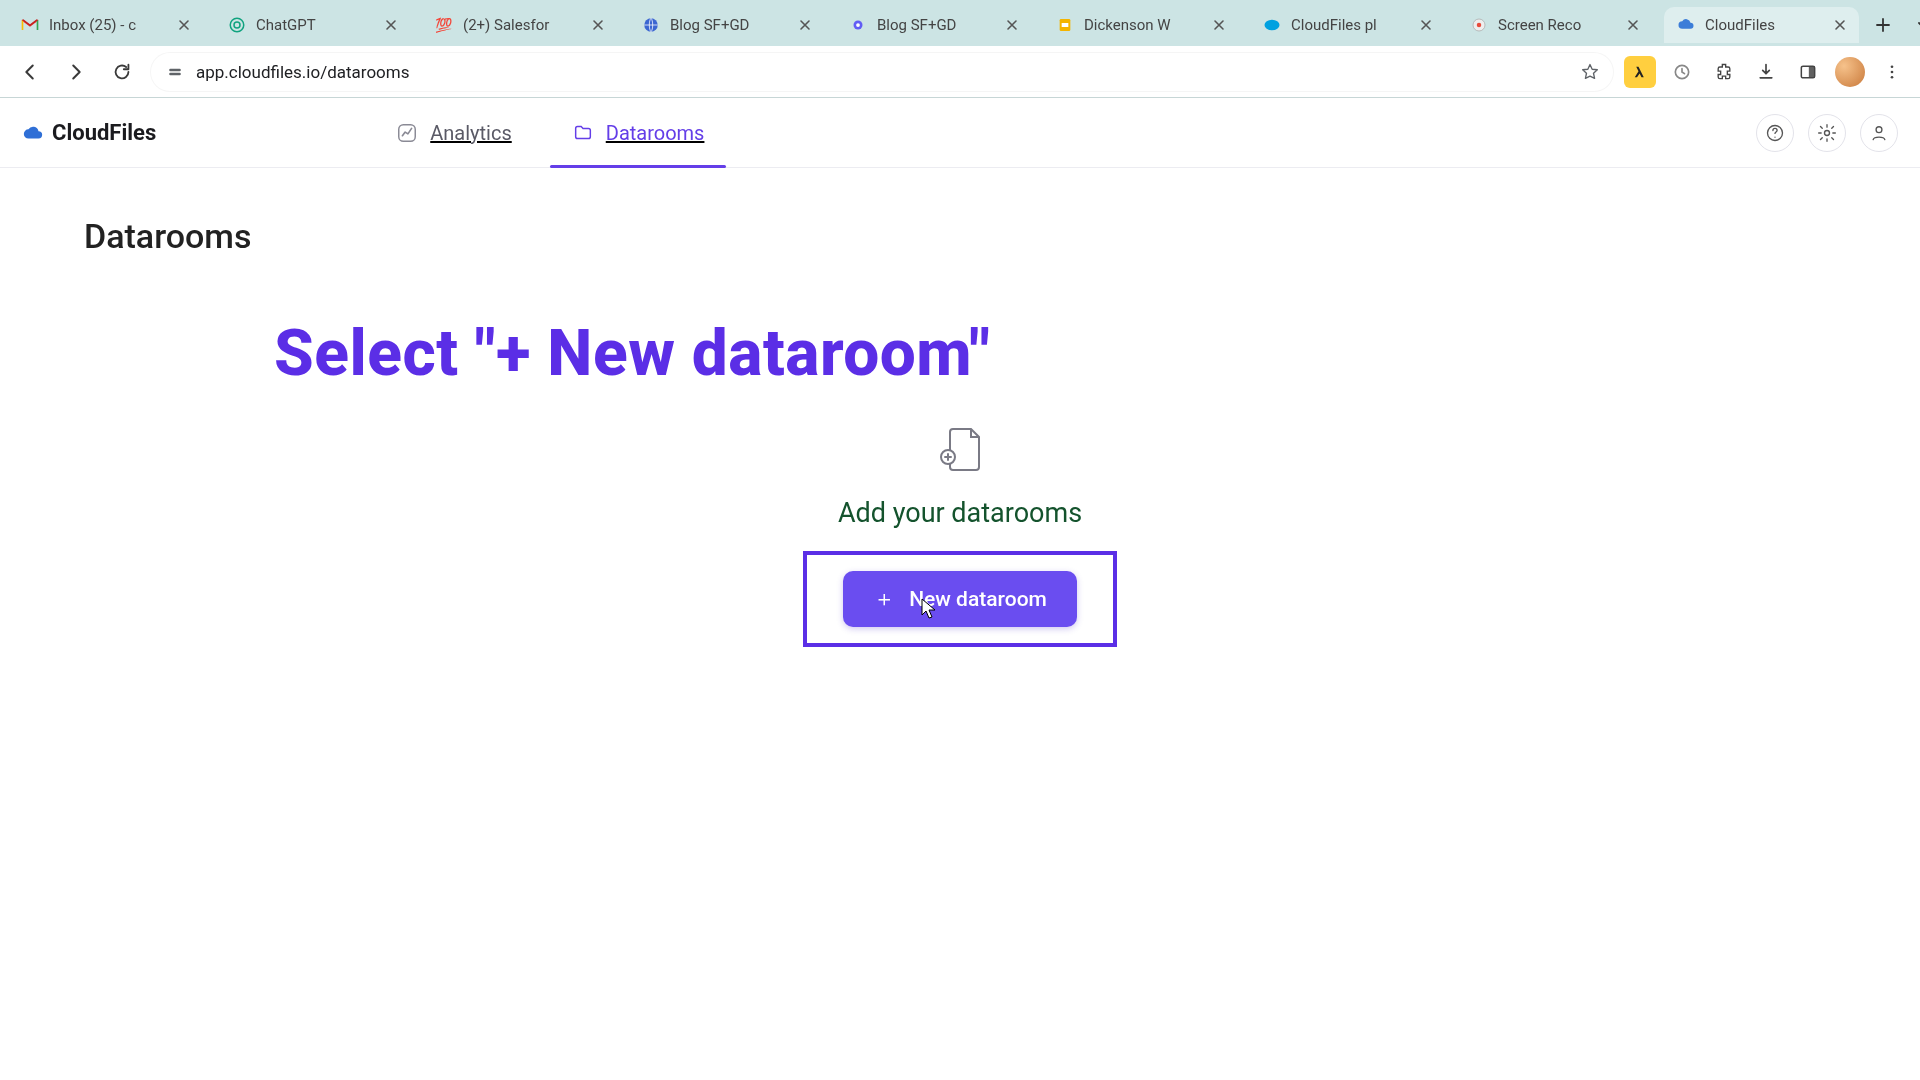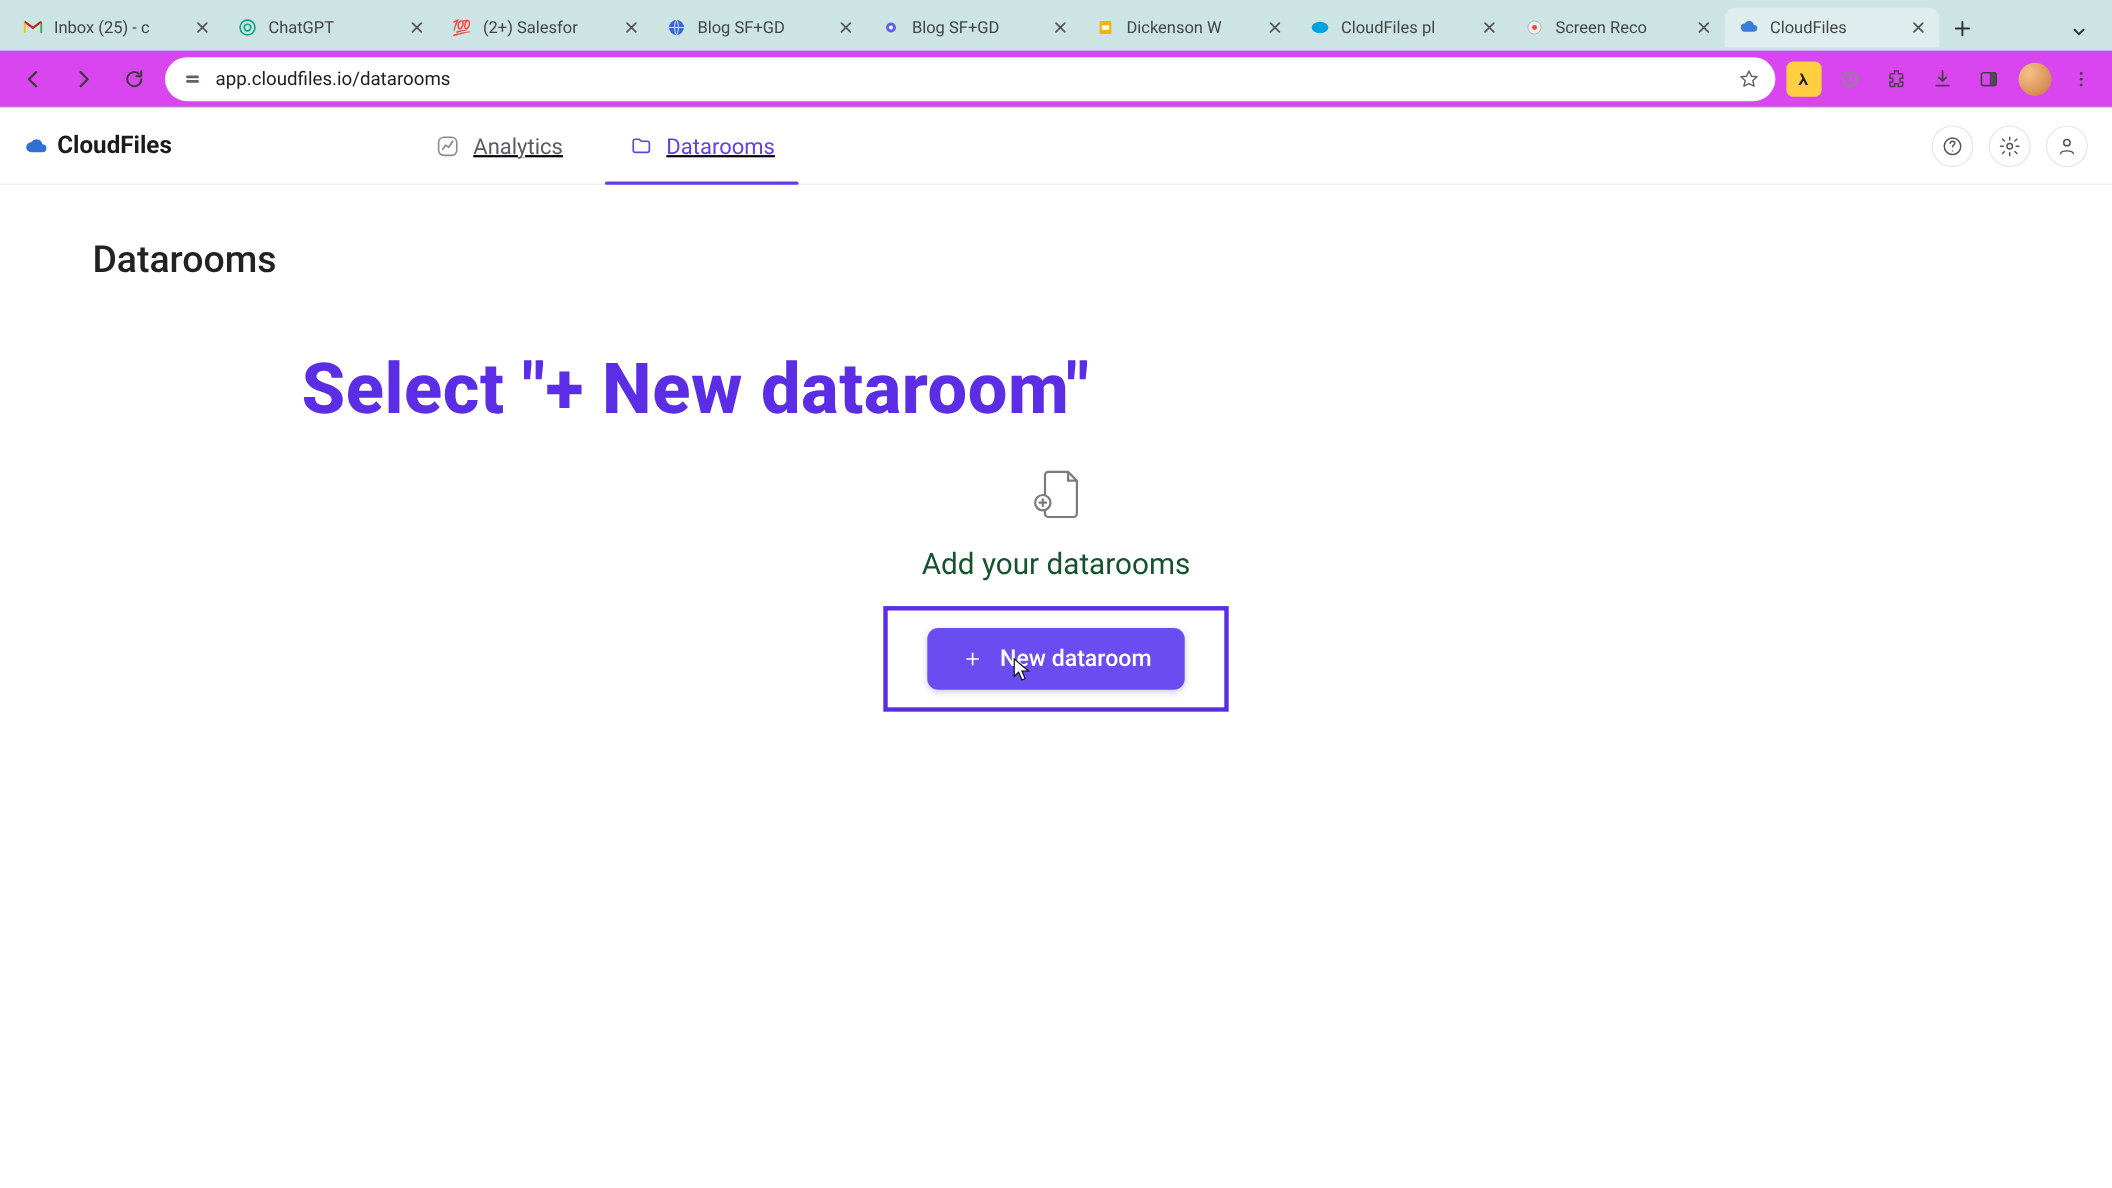--- a/index.html
+++ b/index.html
@@ -1,38 +1,38 @@
 <!DOCTYPE html>
 <html><head>
 <meta charset="utf-8">
 <style>
   * { box-sizing: border-box; margin: 0; padding: 0; font-family: -apple-system, BlinkMacSystemFont, "Segoe UI", Roboto, sans-serif; }
   body { width: 1920px; height: 1080px; background: #fff; overflow: hidden; }
 
   
   .chrome { background: #cce4e4; }
-  .tabstrip { display: flex; align-items: flex-end; height: 46px; padding: 6px 8px 3px 8px; gap: 0; }
+  .tabstrip { display: flex; align-items: center; height: 46px; padding: 6px 8px 3px 8px; gap: 12px; }
   .tab {
     display: flex; align-items: center; gap: 9px;
     height: 36px; padding: 0 10px 0 12px; min-width: 0;
     width: 195px; border-radius: 10px 10px 0 0;
     font-size: 15px; color: #444; position: relative;
     flex-shrink: 0;
   }
   .tab.active { background: #deeeee; }
   .tab .favicon { width: 20px; height: 20px; flex: 0 0 20px; display:flex; align-items:center; justify-content:center; }
   .tab .tablabel { white-space: nowrap; overflow: hidden; text-overflow: clip; flex: 1; }
   .tab .tabclose { width: 18px; height: 18px; flex: 0 0 18px; display:flex; align-items:center; justify-content:center; color:#555; border-radius:50%; }
   .newtab { width: 34px; height: 34px; display:flex; align-items:center; justify-content:center; color:#333; border-radius:50%; margin-left:4px;}
   .tabstrip .spacer { flex:1; }
   .windowctl { width:28px; height:28px; display:flex; align-items:center; justify-content:center; color:#333; margin-right:8px;}
 
   .toolbar {
     display:flex; align-items:center; gap:10px;
-    background:#d946ef; height:52px; padding: 0 12px;
+    background:#ffffff; height:52px; padding: 0 12px;
     border-bottom: 1px solid #c7d6d6;
   }
   .navbtn { width:36px; height:36px; border-radius:50%; display:flex; align-items:center; justify-content:center; color:#3a3a3a; }
   .omnibox {
     flex:1; height:40px; background:#fff; border-radius:20px;
     display:flex; align-items:center; padding:0 14px; gap:10px;
     color:#202124; font-size:17px;
     box-shadow: inset 0 0 0 1px rgba(0,0,0,0.04);
   }
   .omnibox .siteinfo { width:22px; height:22px; display:flex; align-items:center; justify-content:center; color:#5f6368;}

